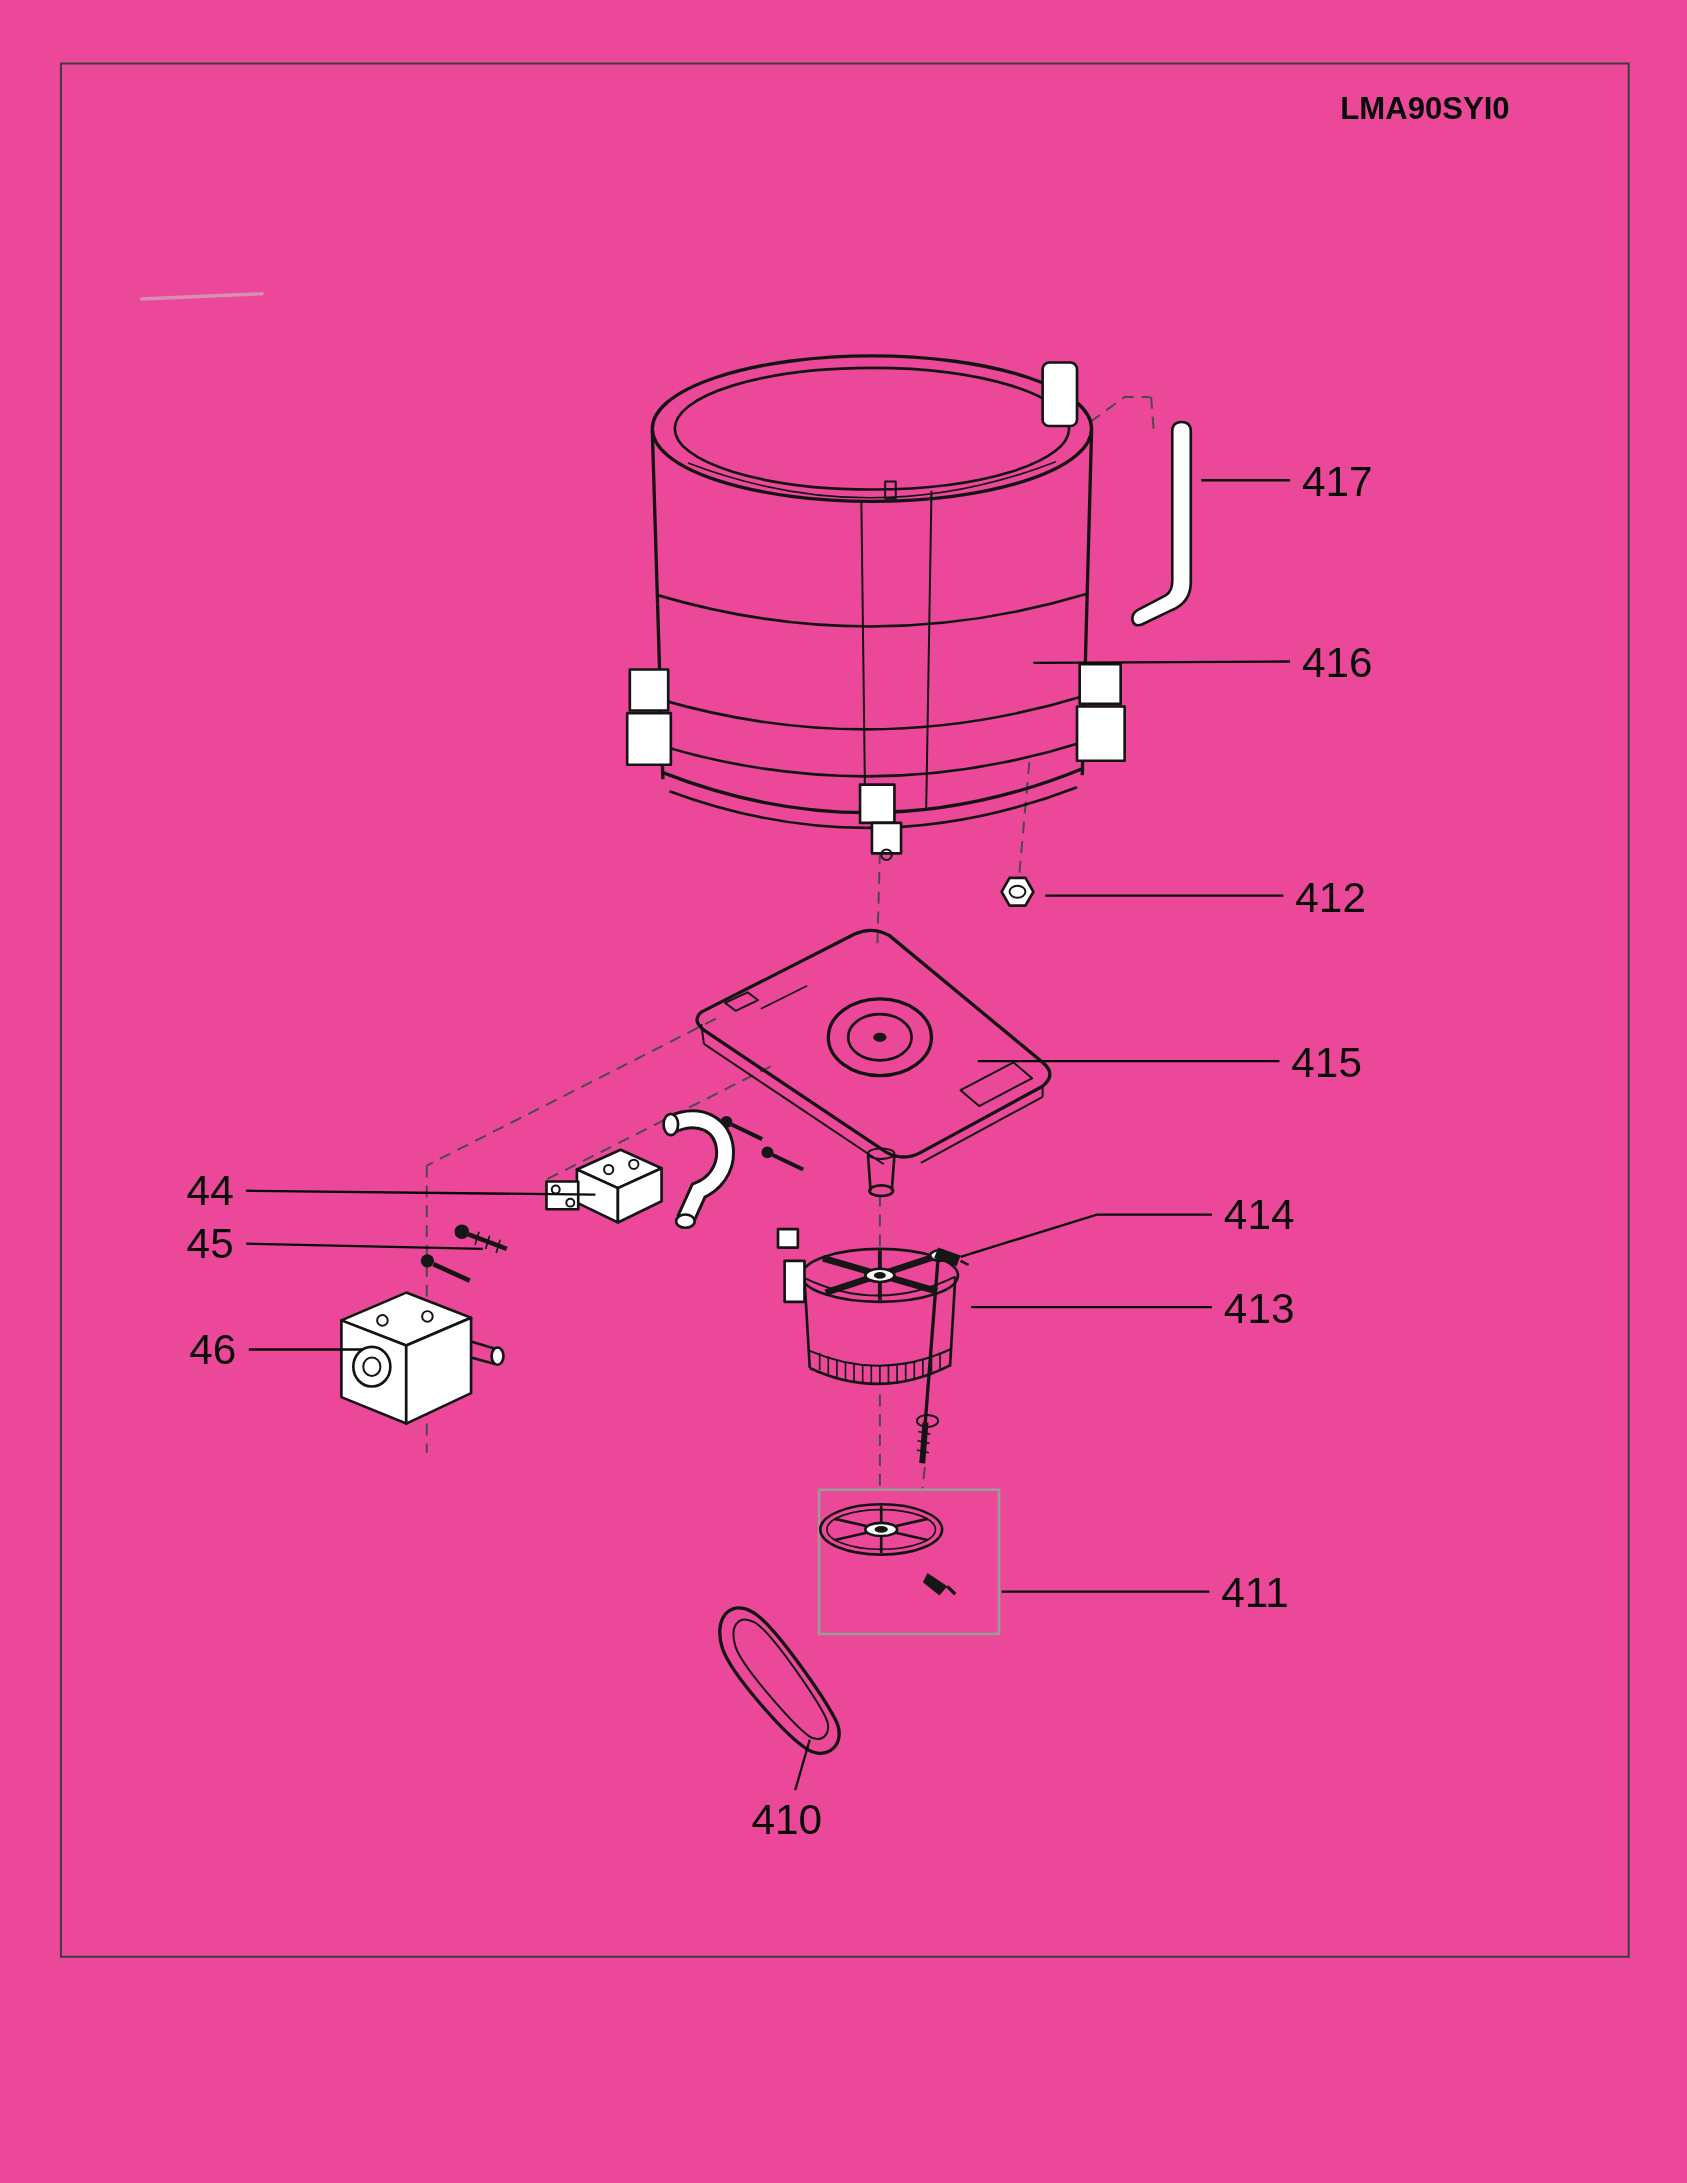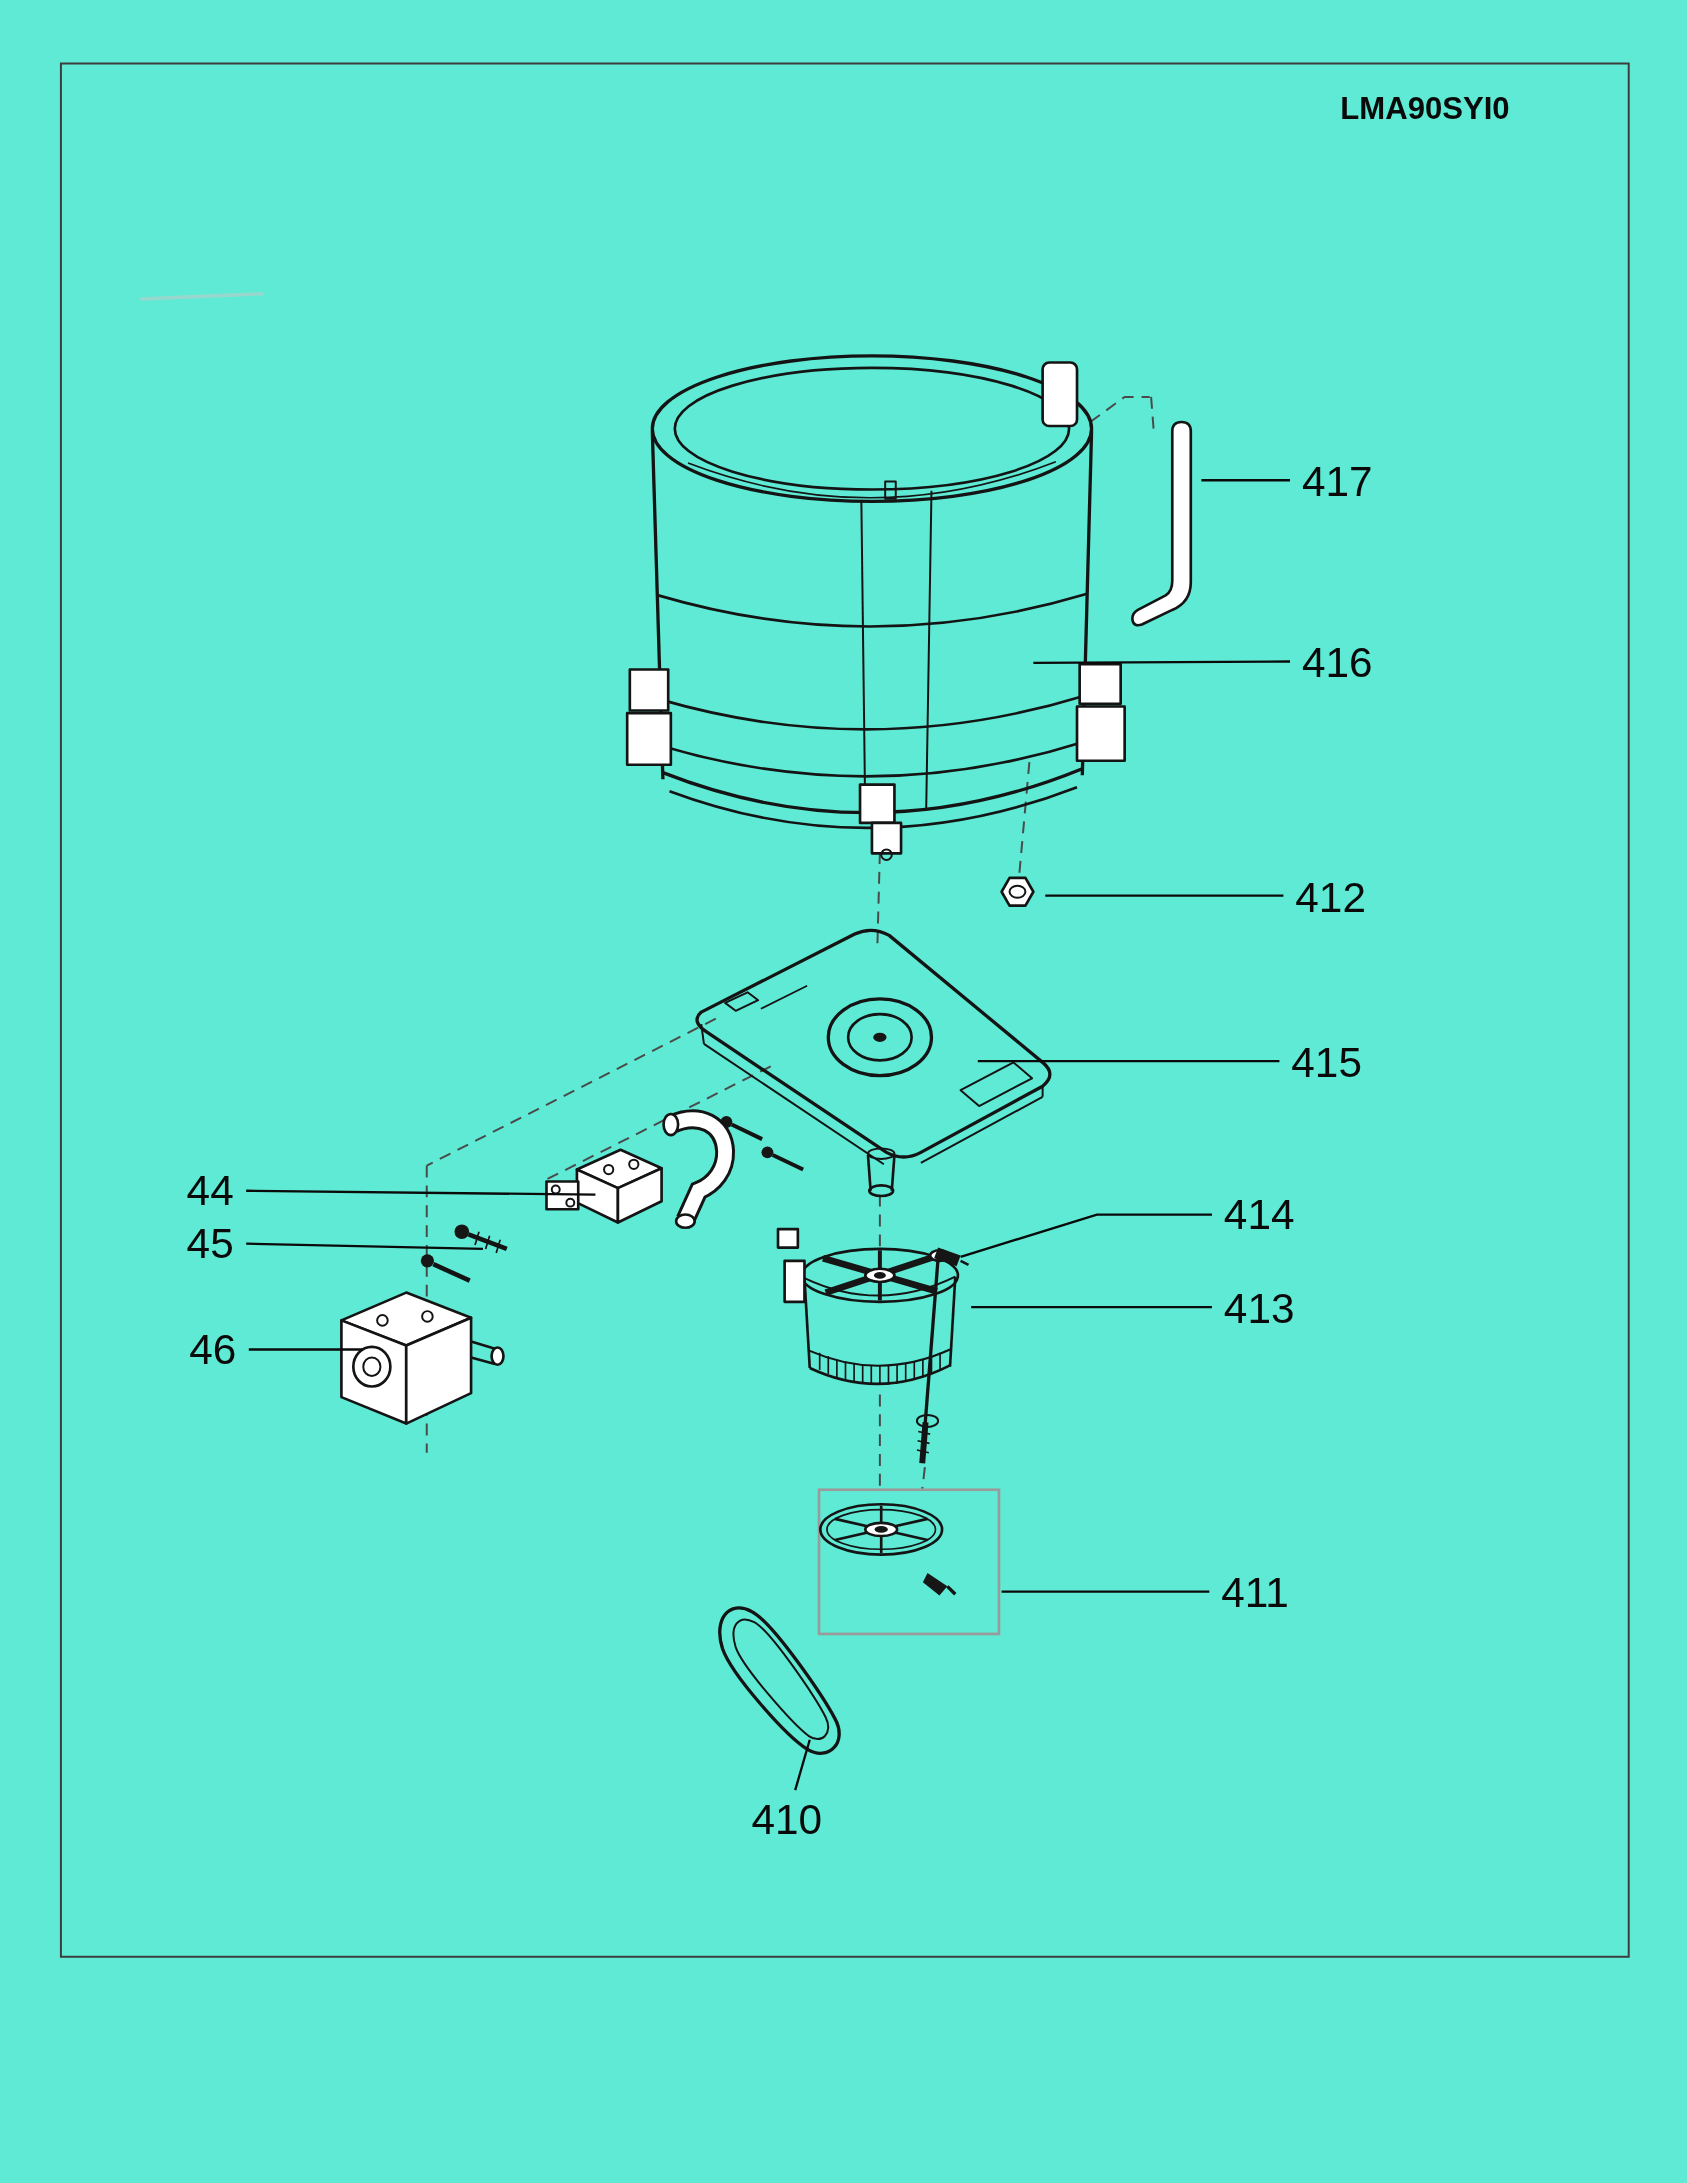--- a/index.html
+++ b/index.html
@@ -6,21 +6,21 @@
     margin: 0;
     padding: 0;
     background: #ffffff;
     width: 1687px;
     height: 2183px;
   }
   .page {
     position: relative;
     width: 1687px;
     height: 2183px;
-    background: #5eead4;
+    background: #ec4899;
     overflow: hidden;
     text-decoration: underline;
   }
   svg { display: block; }
   text {
     font-family: "Liberation Sans", sans-serif;
     fill: #0a0a0a;
   }
   .model-code {
     font-size: 47px;

